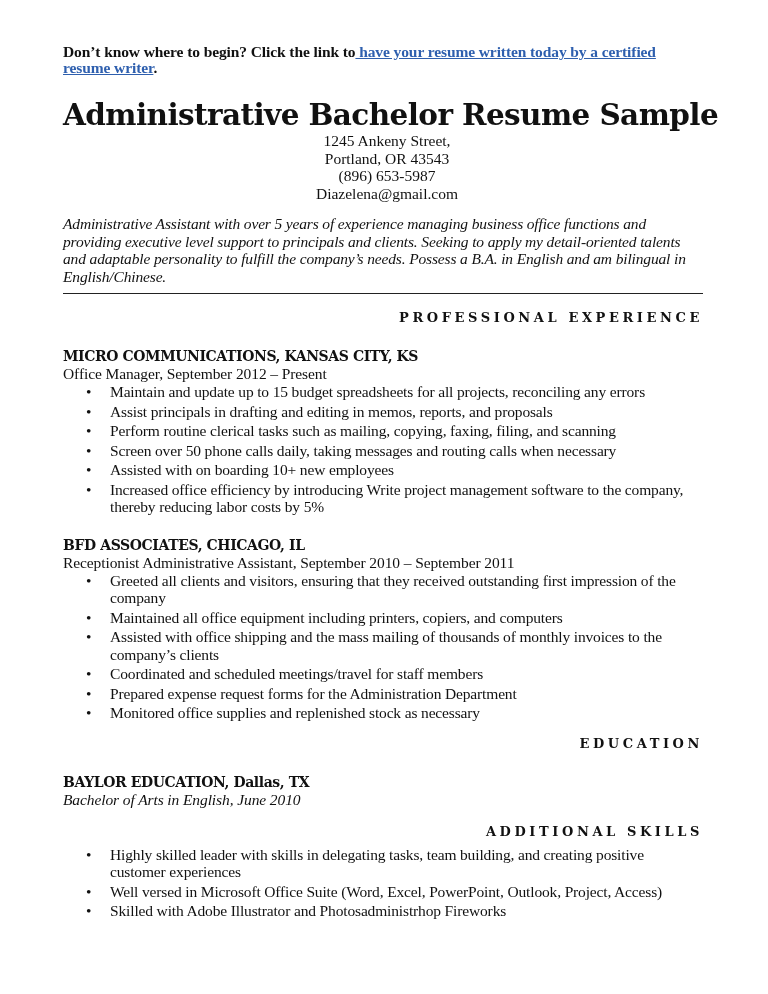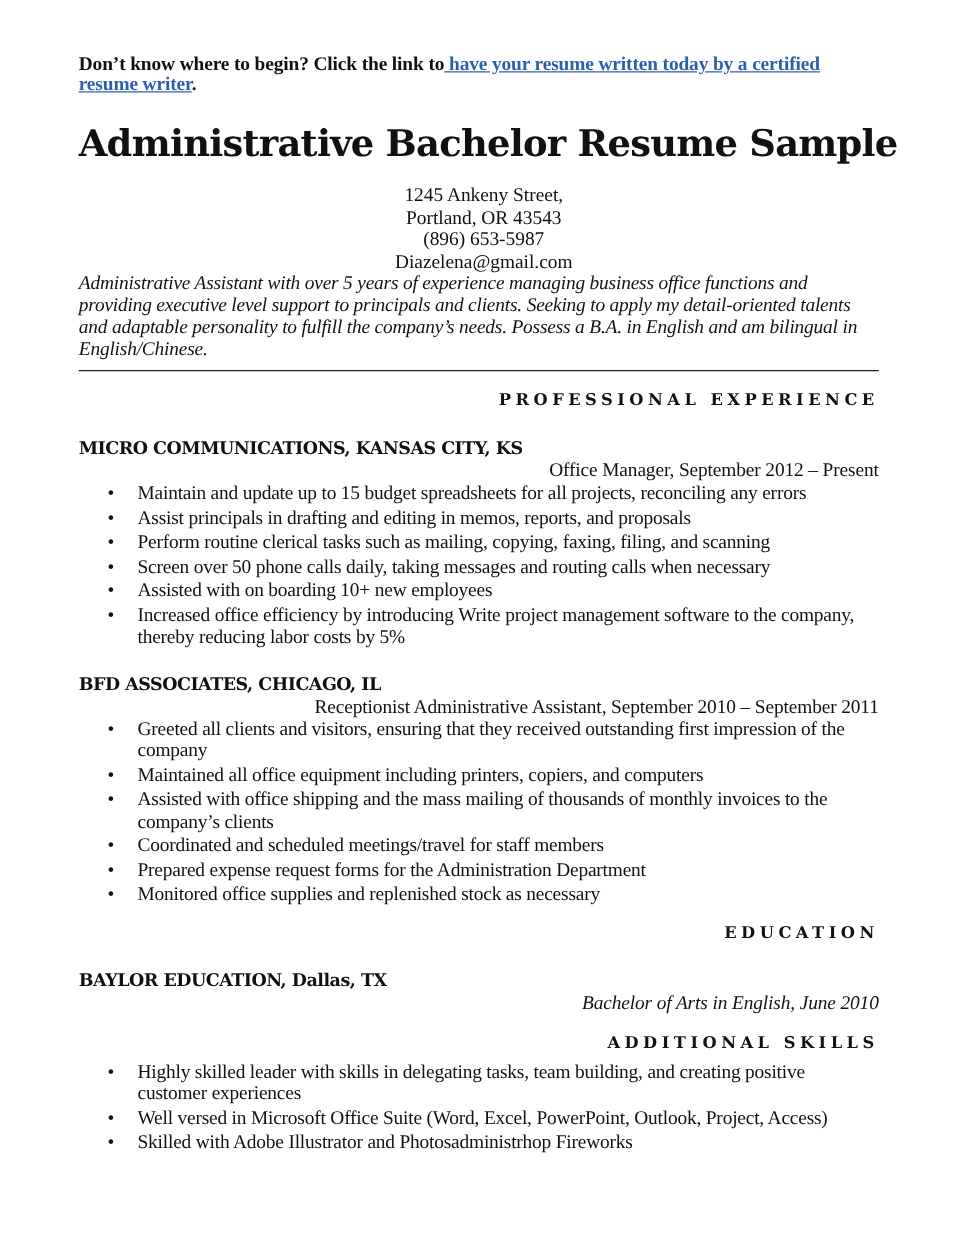--- a/index.html
+++ b/index.html
@@ -42,28 +42,29 @@
       margin-top: 22px;
       letter-spacing: -0.6px;
       color: #111;
       white-space: nowrap;
     }
     .contact {
       font-family: "Liberation Serif", "DejaVu Serif", serif;
       text-align: center;
       font-size: 15.5px;
       line-height: 17.5px;
-      margin-top: 16px;
+      margin-top: 0px;
       padding-left: 8px;
     }
     .summary {
       font-family: "Liberation Serif", "DejaVu Serif", serif;
       font-style: italic;
       font-size: 15.5px;
       line-height: 17.5px;
+      margin-top: 13px;
       letter-spacing: -0.15px;
     }
     .rule {
       height: 0;
       border-top: 1.5px solid #222;
       margin-top: 8px;
       width: 640px;
     }
     .section-heading {
       font-family: "DejaVu Serif", "Liberation Serif", serif;
@@ -81,21 +82,20 @@
       font-size: 14px;
       line-height: 18px;
       margin-top: 20px;
       letter-spacing: -0.4px;
     }
     .role {
       font-family: "Liberation Serif", "DejaVu Serif", serif;
       font-size: 15.5px;
       line-height: 17px;
       letter-spacing: -0.1px;
-      text-align: right;
     }
     .role.italic {
       font-style: italic;
     }
     ul.bullets {
       list-style: none;
       margin: 1px 0 0 0;
       padding: 0;
     }
     ul.bullets li {

